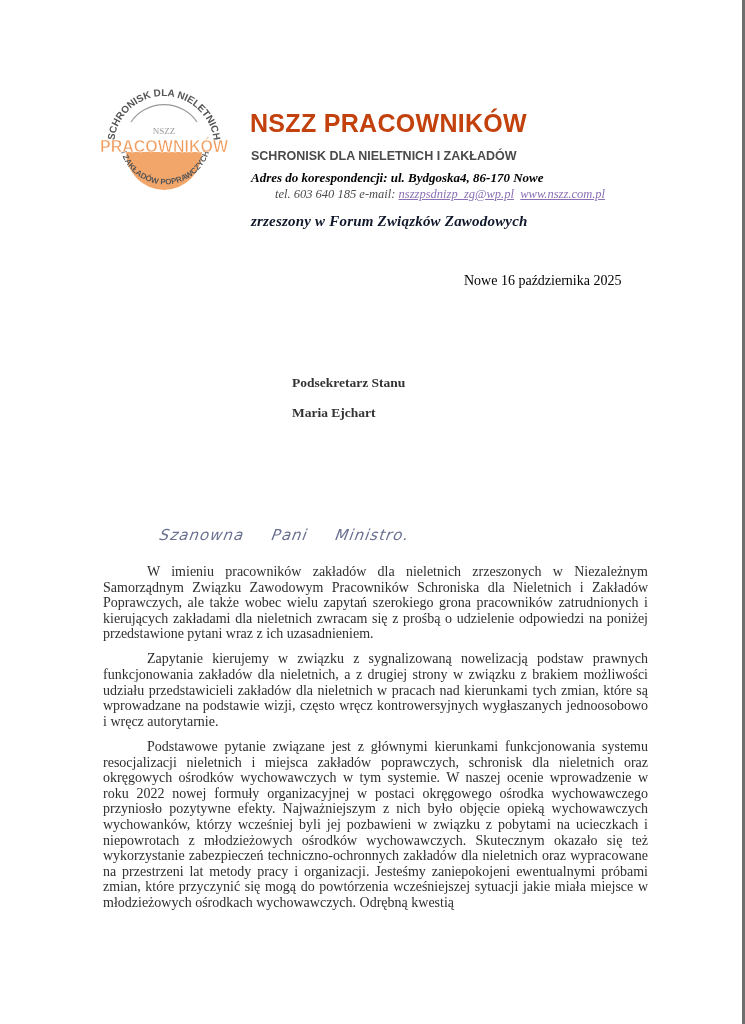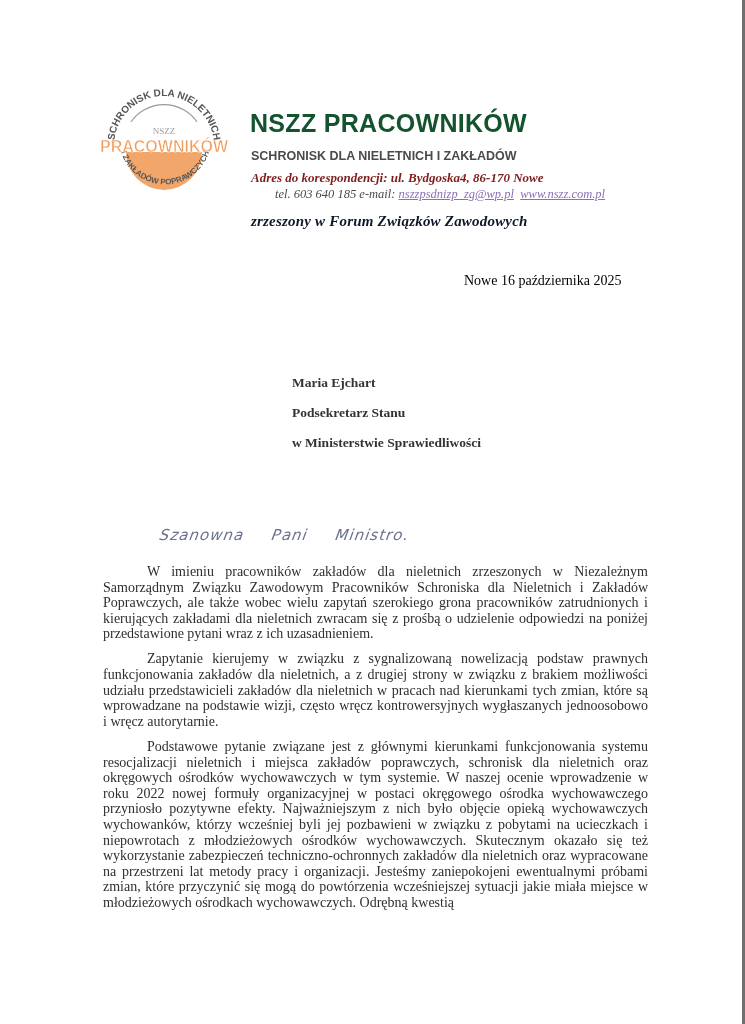--- a/index.html
+++ b/index.html
@@ -10,30 +10,30 @@
       color: #2b2b2b;
     }
     .scan-edge {
       position: absolute; top: 0; right: 0; width: 3px; height: 1024px;
       background: #6f6f6f;
     }
     .logo { position: absolute; left: 84px; top: 74px; width: 160px; height: 140px; }
     .header-org {
       position: absolute; left: 250px; top: 109px;
       font-family: "Liberation Sans", sans-serif; font-weight: 700;
-      font-size: 25px; color: #14532d; letter-spacing: 0.3px;
+      font-size: 25px; color: #c2410c; letter-spacing: 0.3px;
     }
     .header-sub {
       position: absolute; left: 251px; top: 142px;
       font-family: "Liberation Sans", sans-serif; font-weight: 700;
       font-size: 12.5px; color: #4a4a4a; margin-top: 7px;
     }
     .header-address {
       position: absolute; left: 251px; top: 170px;
-      font-style: italic; font-weight: 700; font-size: 13px; color: #7f1d1d;
+      font-style: italic; font-weight: 700; font-size: 13px; color: #000000;
     }
     .header-contact {
       position: absolute; left: 251px; top: 187px;
       font-style: italic; font-size: 12.5px; color: #4a4a4a; white-space: nowrap; margin-left: 24px;
     }
     .header-contact a { color: #8a6fb5; text-decoration: underline; }
     .header-forum {
       position: absolute; left: 251px; top: 213px;
       font-style: italic; font-weight: 700; font-size: 15px; color: #0f172a;
       letter-spacing: 0.2px;
@@ -90,23 +90,22 @@
 <div class="header-contact">
   <span>tel. 603 640 185 e-mail:</span>
   <a>nszzpsdnizp_zg@wp.pl</a>&nbsp;
   <a>www.nszz.com.pl</a>
 </div>
 <div class="header-forum">zrzeszony w Forum Związków Zawodowych</div>
 
 <div class="date-line">Nowe 16 października 2025</div>
 
 <div class="recipient">
+  <div>Podsekretarz Stanu</div>
   <div>Maria Ejchart</div>
-  <div>Podsekretarz Stanu</div>
-  <div>w Ministerstwie Sprawiedliwości</div>
 </div>
 
 <div class="salutation">Szanowna Pani Ministro.</div>
 
 <div class="body-text">
   <p>W imieniu pracowników zakładów dla nieletnich zrzeszonych w Niezależnym Samorządnym Związku Zawodowym Pracowników Schroniska dla Nieletnich i Zakładów Poprawczych, ale także wobec wielu zapytań szerokiego grona pracowników zatrudnionych i kierujących zakładami dla nieletnich zwracam się z prośbą o udzielenie odpowiedzi na poniżej przedstawione pytani wraz z ich uzasadnieniem.</p>
   <p>Zapytanie kierujemy w związku z sygnalizowaną nowelizacją podstaw prawnych funkcjonowania zakładów dla nieletnich, a z drugiej strony w związku z brakiem możliwości udziału przedstawicieli zakładów dla nieletnich w pracach nad kierunkami tych zmian, które są wprowadzane na podstawie wizji, często wręcz kontrowersyjnych wygłaszanych jednoosobowo i wręcz autorytarnie.</p>
   <p>Podstawowe pytanie związane jest z głównymi kierunkami funkcjonowania systemu resocjalizacji nieletnich i miejsca zakładów poprawczych, schronisk dla nieletnich oraz okręgowych ośrodków wychowawczych w tym systemie. W naszej ocenie wprowadzenie w roku 2022 nowej formuły organizacyjnej w postaci okręgowego ośrodka wychowawczego przyniosło pozytywne efekty. Najważniejszym z nich było objęcie opieką wychowawczych wychowanków, którzy wcześniej byli jej pozbawieni w związku z pobytami na ucieczkach i niepowrotach z młodzieżowych ośrodków wychowawczych. Skutecznym okazało się też wykorzystanie zabezpieczeń techniczno-ochronnych zakładów dla nieletnich oraz wypracowane na przestrzeni lat metody pracy i organizacji. Jesteśmy zaniepokojeni ewentualnymi próbami zmian, które przyczynić się mogą do powtórzenia wcześniejszej sytuacji jakie miała miejsce w młodzieżowych ośrodkach wychowawczych. Odrębną kwestią</p>
 </div>
 

